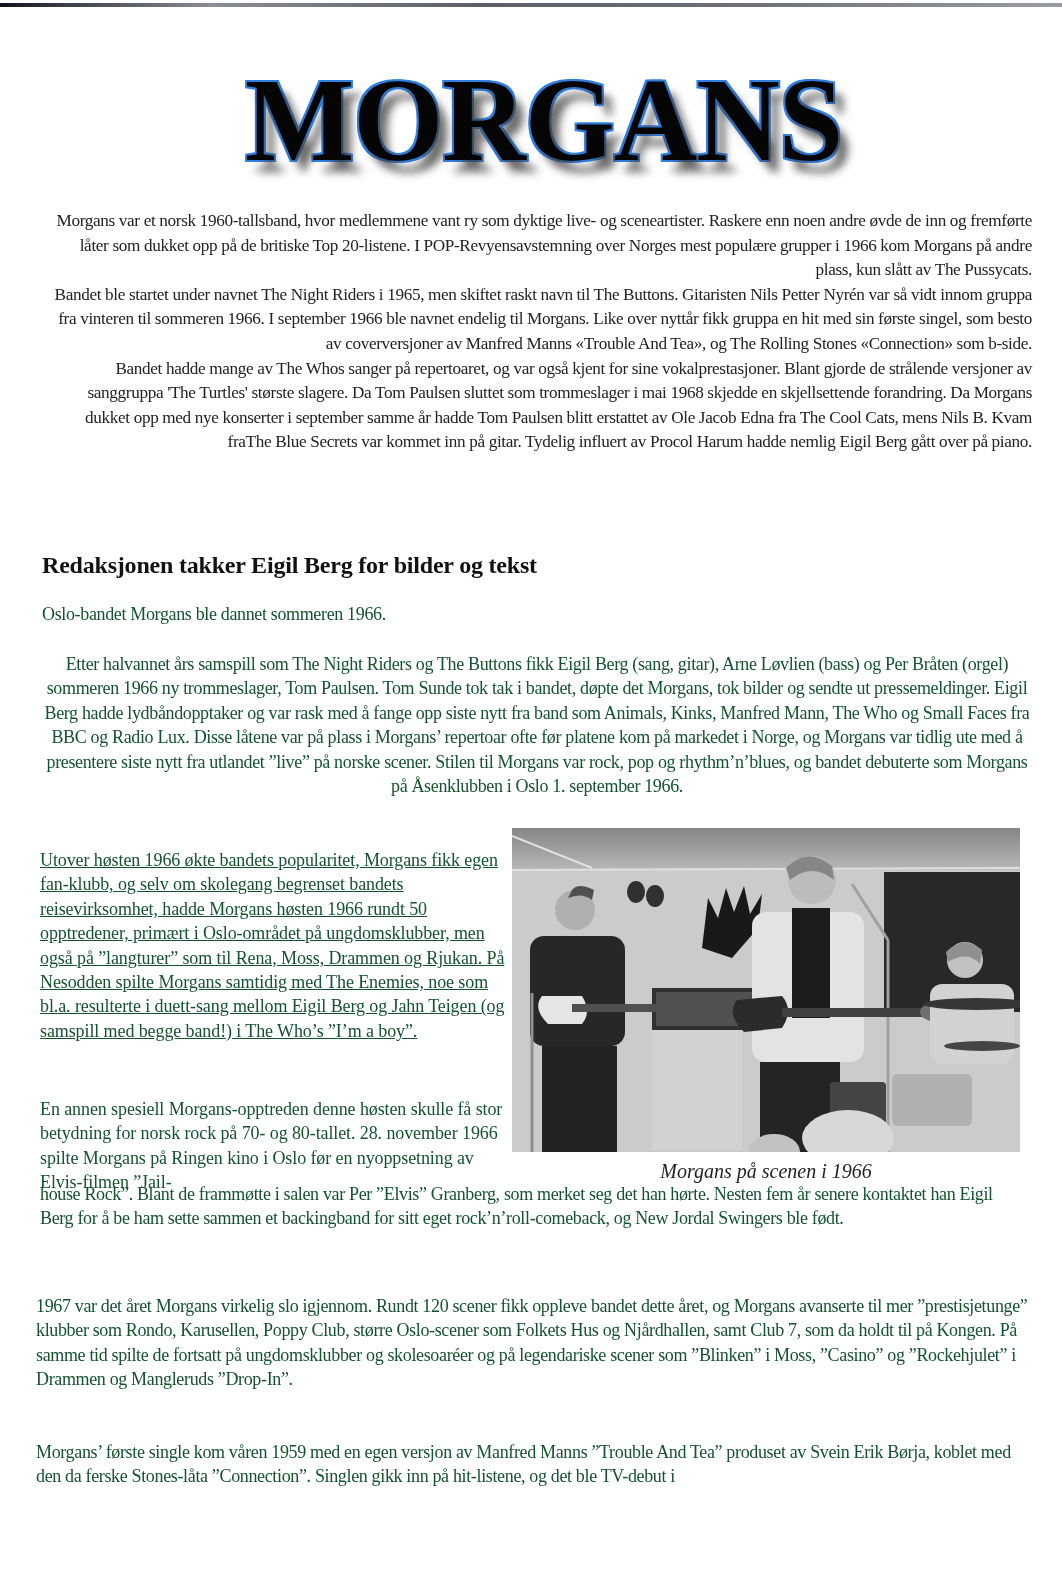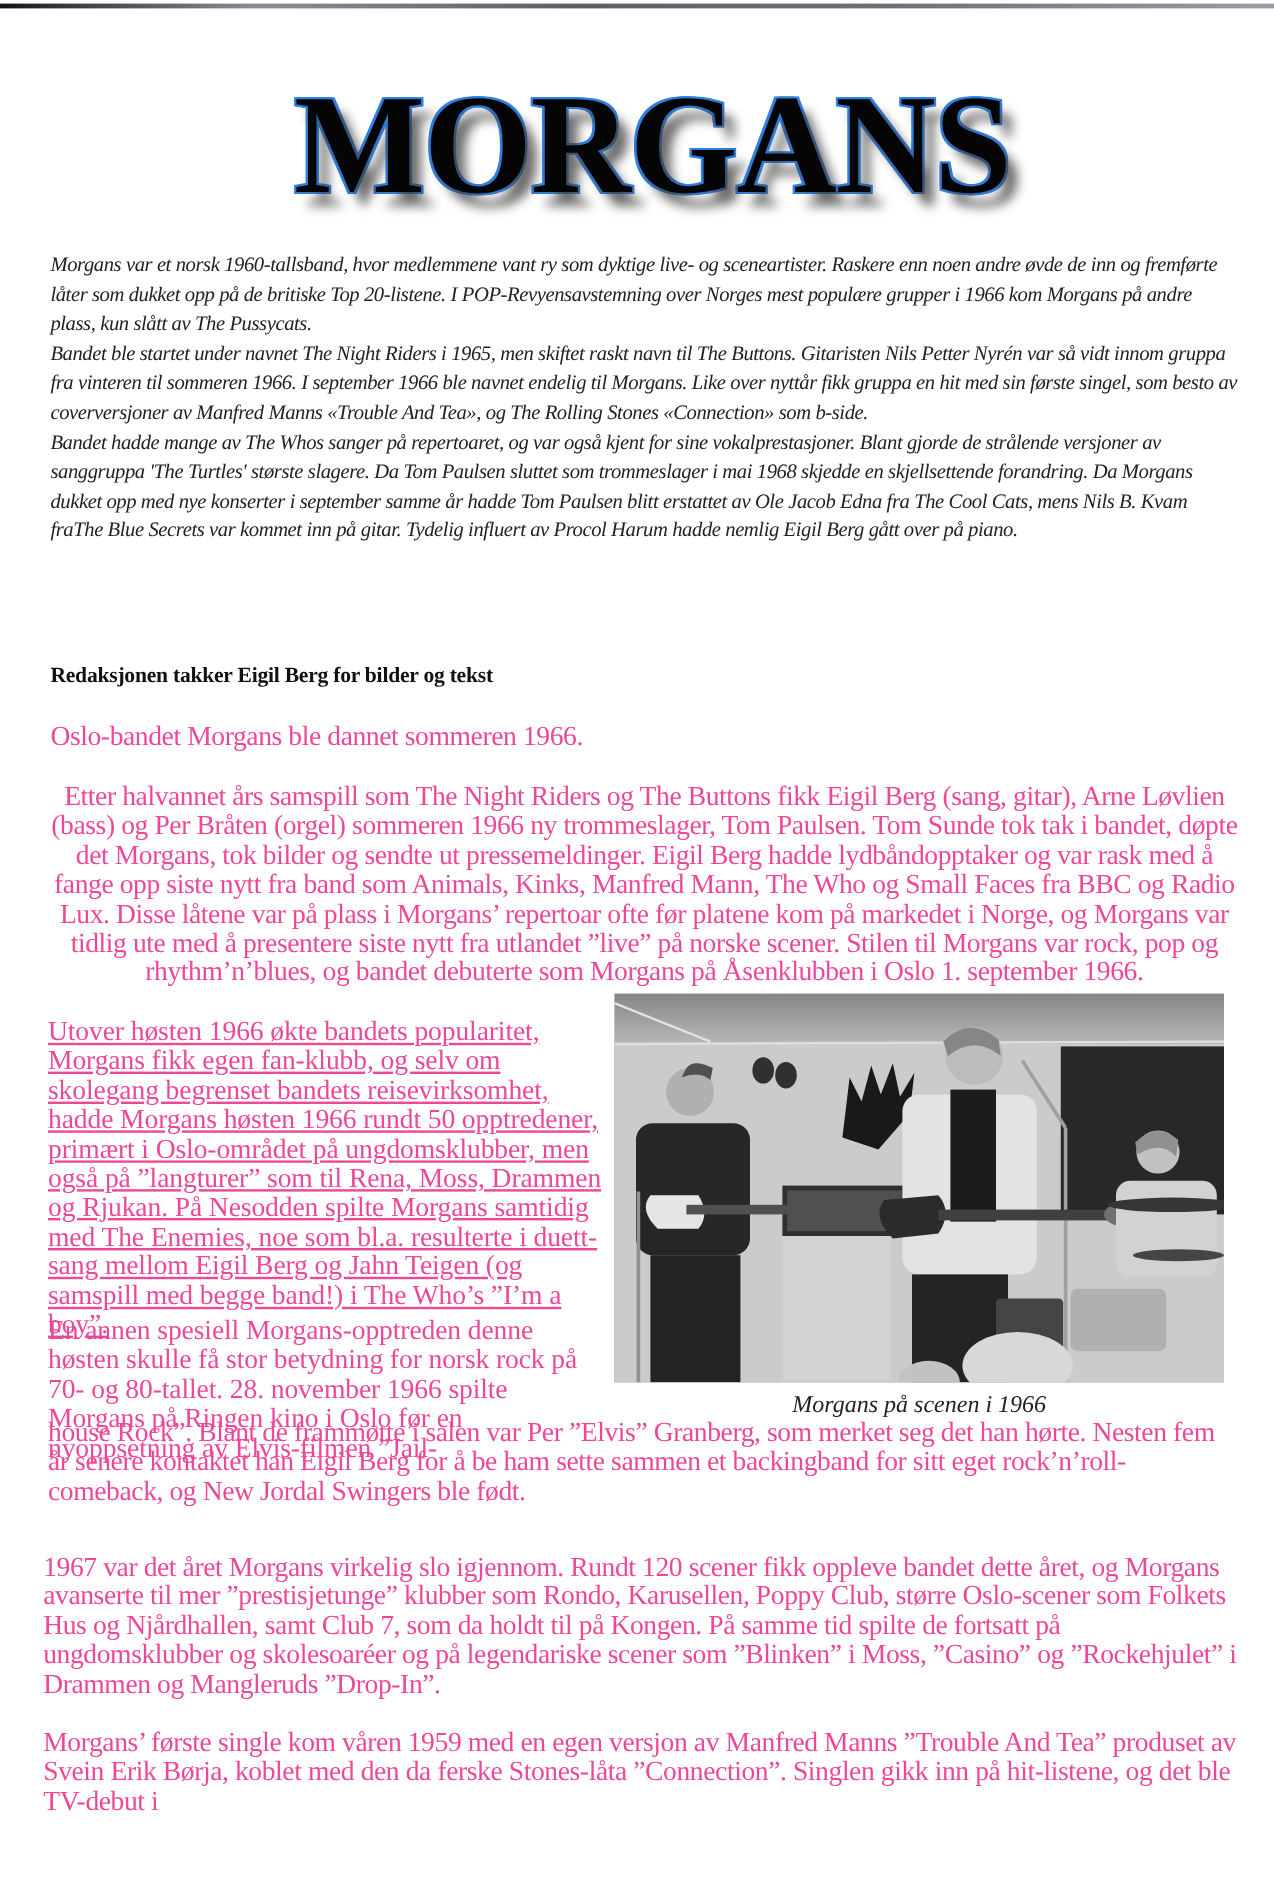--- a/index.html
+++ b/index.html
@@ -39,40 +39,40 @@
       paint-order: stroke fill;
       text-shadow: 10px 12px 9px rgba(60,60,60,0.75), 2px 2px 0 #2f7fe0, -2px -2px 0 #2f7fe0, 2px -2px 0 #2f7fe0, -2px 2px 0 #2f7fe0;
       transform: scaleX(0.98);
       margin-left: 26px;
     }
     .intro {
       position: absolute;
       left: 42px; top: 209px;
       width: 990px;
       font-family: "Liberation Serif", "DejaVu Serif", serif;
-      font-style: italic;
       font-size: 17.2px;
       line-height: 24.6px;
       color: #222;
       letter-spacing: -0.35px;
+      text-align: right;
     }
     .intro p { margin: 0; }
     .credit {
       position: absolute;
       left: 42px; top: 552px;
       font-weight: bold;
-      font-size: 18px;
+      font-size: 24px;
       color: #111;
       letter-spacing: -0.2px;
     }
     .body-text {
       position: absolute;
-      font-size: 23px;
+      font-size: 18px;
       line-height: 24.4px;
-      color: #ec4899;
+      color: #14532d;
       letter-spacing: -0.35px;
     }
     .body-text p { margin: 0; }
     .p-oslo { left: 42px; top: 602px; width: 990px; }
     .p-etter { left: 42px; top: 652px; width: 990px; text-align: center; }
     .p-utover { left: 40px; top: 848px; width: 470px; letter-spacing: -0.1px; text-decoration: underline; }
     .p-annen { left: 40px; top: 1097px; width: 465px; letter-spacing: -0.1px; }
     .p-annen-cont { left: 40px; top: 1166px; width: 990px; margin-top: 16px; }
     .p-1967 { left: 36px; top: 1294px; width: 995px; }
     .p-single { left: 36px; top: 1440px; width: 995px; }

